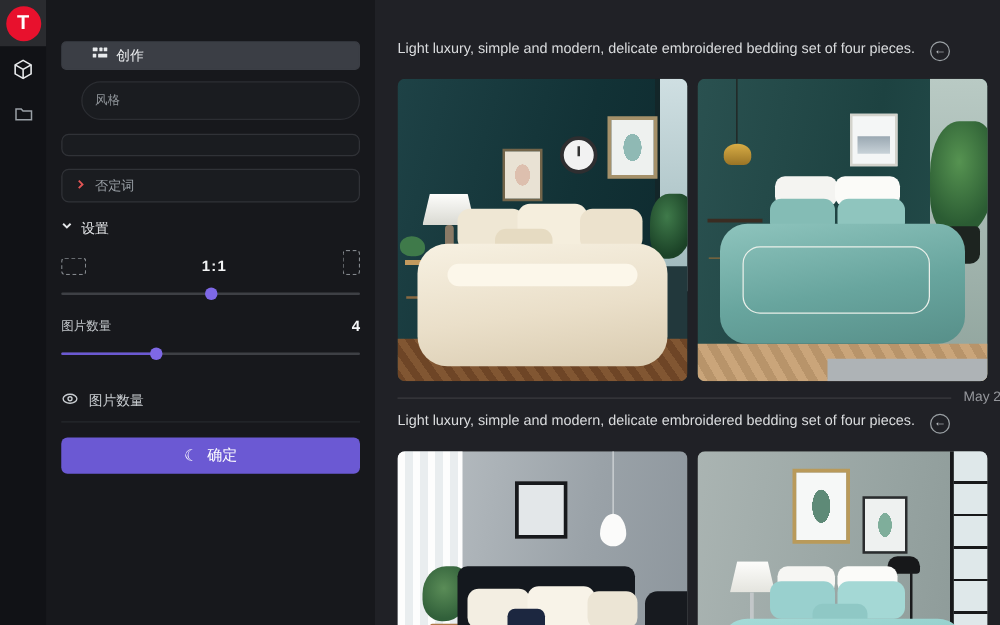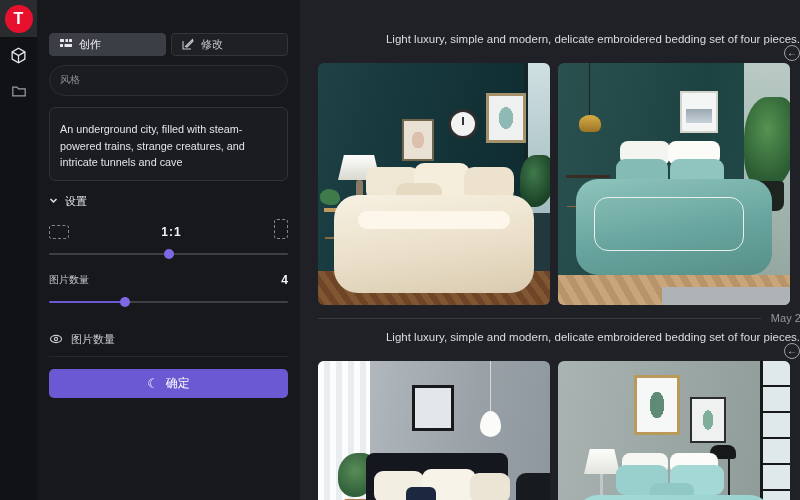--- a/index.html
+++ b/index.html
@@ -12,25 +12,25 @@
   .logo-tile { width:37px; height:37px; background:#2a2b2f; display:flex; align-items:center; justify-content:center; }
   .logo { width:28px; height:28px; border-radius:50%; background:var(--logo-red,#e8112d); color:#fff;
     font-size:16px; font-weight:bold; display:flex; align-items:center; justify-content:center; }
   .rail-item { width:37px; height:36px; display:flex; align-items:center; justify-content:center; cursor:pointer; }
   .rail-item svg { display:block; }
 
   
   .panel { position:absolute; left:37px; top:0; width:263px; height:500px; background:#17181c; padding:33px 12px 0 12px; }
   .tabs { display:flex; gap:5px; }
   .tab { flex:1; height:23px; border-radius:4px; border:1px solid #33353a; background:#1e2024; color:#c3c6ca;
-    font-size:11px; display:flex; align-items:center; justify-content:flex-start; gap:7px; padding-left:10px; cursor:pointer; }
+    font-size:11px; display:flex; align-items:center; justify-content:flex-start; gap:7px; padding-left:24px; cursor:pointer; }
   .tab.active { background:#3b3e45; border-color:#3b3e45; color:#eceef0; justify-content:flex-start; }
   .tab svg { flex:0 0 auto; }
 
-  .style-box { margin-top:9px; border:1px solid #2c2e33; border-radius:16px; background:#1a1c20; padding:7px 10px 8px 10px; }
+  .style-box { margin-top:9px; border:1px solid #2c2e33; border-radius:16px; background:#1a1c20; padding:7px 10px 8px 10px;margin-left:16px; }
   .style-label { font-size:10px; color:#8e9398; }
   .style-row { margin-top:5px; display:flex; align-items:center; gap:7px; color:#e8eaec; font-size:11.5px; cursor:pointer; }
   .style-thumb { width:15px; height:15px; border-radius:3px;
     background:radial-gradient(5px 5px at 55% 55%, #e0813a 0 55%, transparent 56%), linear-gradient(140deg,#3e5b33,#22371f); }
   .chev-r { color:#cfd2d6; font-size:13px; margin-left:auto; line-height:1; }
 
   .prompt-box { margin-top:11px; border:1px solid #303237; border-radius:6px; background:#1a1c20; padding:7px 10px 9px 10px; }
   .box-head { display:flex; align-items:center; gap:7px; font-size:10.5px; color:#b7bbc0; cursor:pointer; }
   .prompt-text { margin-top:6px; font-size:10.8px; line-height:1.55; color:#e2e4e7; cursor:text; }
 
@@ -62,21 +62,21 @@
   .advanced-row { margin-top:16px; height:34px; display:flex; align-items:center; gap:8px; font-size:11px; color:#c9cdd1;
     border-bottom:1px solid #26282c; cursor:pointer; }
 
   .confirm-btn { margin-top:12px; width:100%; height:29px; border:none; border-radius:5px; background:var(--accent,#6b59d3);
     color:#fff; font-size:12px; display:flex; align-items:center; justify-content:center; gap:7px; cursor:pointer;
     font-family:inherit; }
   .confirm-btn .moon { font-size:13px; line-height:1; }
 
   
   .gallery { position:absolute; left:300px; top:0; width:500px; height:500px; background:#202126; padding:33px 0 0 18px; }
-  .caption-row { height:24px; display:flex; align-items:flex-end; font-size:11.5px; color:#dadcde;flex-direction:column; }
+  .caption-row { height:24px; display:flex; align-items:flex-start; font-size:11.5px; color:#dadcde; }
   .caption-row .cap { white-space:nowrap; }
   .reuse { margin-left:12px; width:16px; height:16px; border:1.5px solid #9aa0a4; border-radius:50%; color:#c9cdd0;
     font-size:10px; line-height:13px; text-align:center; cursor:pointer; flex:0 0 auto; }
   .grid { margin-top:6px; display:grid; grid-template-columns:232px 232px; gap:8px; }
   .art { position:relative; width:232px; height:242px; border-radius:6px; overflow:hidden; cursor:pointer; background:#222; }
   .art div { position:absolute; }
   .divider-row { height:26px; display:flex; align-items:center; width:492px; }
   .divider-row .line { flex:1; height:1px; background:#3a3b3f; }
   .divider-row .date { margin-left:10px; font-size:11px; color:#95979c; white-space:nowrap; }
 
@@ -203,38 +203,37 @@
           <svg width="12" height="12" viewBox="0 0 12 12" fill="#e8eaec">
             <rect x="0" y="1" width="4" height="3" rx="0.5"></rect>
               <rect x="5.5" y="1" width="2.5" height="3" rx="0.5"></rect>
             <rect x="9" y="1" width="3" height="3" rx="0.5"></rect>
               <rect x="0" y="6" width="3" height="3" rx="0.5"></rect>
             <rect x="4.5" y="6" width="7.5" height="3" rx="0.5"></rect>
           </svg>
         </span>
         <span>创作</span>
       </button>
-      <button class="tab">
-        <span>
-          <svg width="12" height="12" viewBox="0 0 12 12" fill="none" stroke="#c3c6ca" stroke-width="1.1">
-            <path d="M1 3 v8 h8 M3.5 8.5 L10.5 1.5 L11 3 L5 9 Z"></path>
-          </svg>
-        </span>
-        <span>修改</span>
-      </button>
     </div>
 
     <div class="style-box">
       <div class="style-label">风格</div>
     </div>
 
     <div class="prompt-box">
-      <div class="prompt-text">An underground city, filled with steam-powered trains, strange creatures, and intricate tunnels and cave</div>
-    </div>
-
+    </div>
+
+    <div class="neg-box">
+      <span>
+        <svg width="9" height="9" viewBox="0 0 9 9" fill="none" stroke="#e25555" stroke-width="1.5">
+          <path d="M3 1.5 L6 4.5 L3 7.5"></path>
+        </svg>
+      </span>
+      <span>否定词</span>
+    </div>
 
 
     <div class="settings-head">
       <span>
         <svg width="9" height="9" viewBox="0 0 9 9" fill="none" stroke="#e2e4e7" stroke-width="1.5">
           <path d="M1.5 3 L4.5 6 L7.5 3"></path>
         </svg>
       </span>
       <span>设置</span>
     </div>

